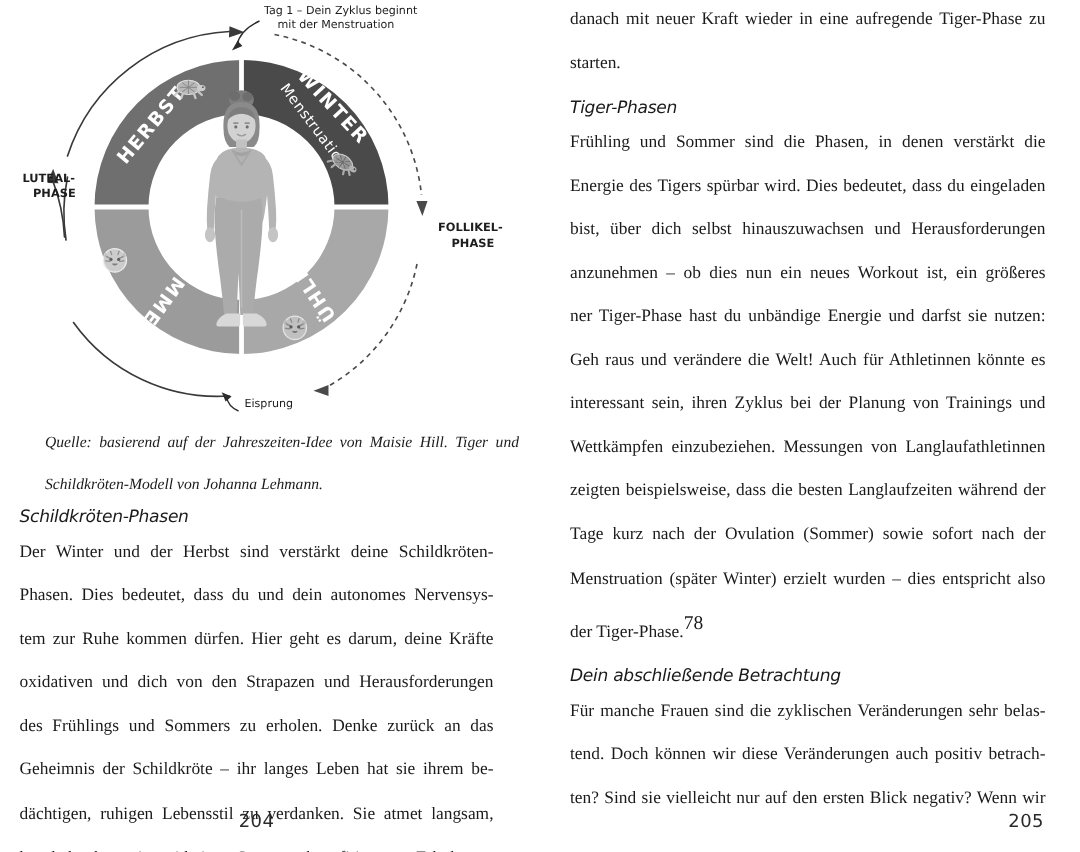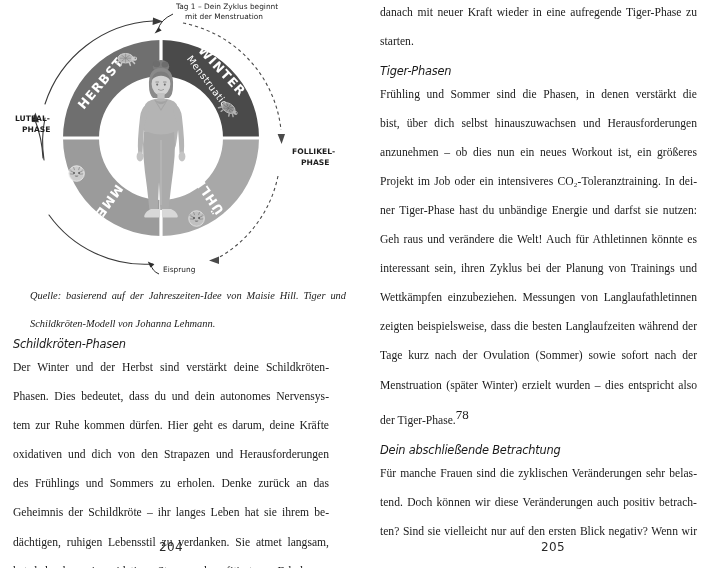--- a/index.html
+++ b/index.html
@@ -100,21 +100,21 @@
   
   .folio {
     position: absolute;
     bottom: 14px;
     font-family: "DejaVu Sans", sans-serif;
     font-size: 12px;
     color: #2a2a2a;
     letter-spacing: 0.3px;
   }
   .folio-left  { left: 0; width: 316px; text-align: center; }
-  .folio-right { left: 15px; width: 316px; text-align: center; }
+  .folio-right { left: 0; width: 316px; text-align: right; }
 
   
   .dlabel {
     font-family: "DejaVu Sans", sans-serif;
     font-size: 7.6px;
     font-weight: 700;
     fill: #1d1d1d;
   }
   .dlabel-n {
     font-family: "DejaVu Sans", sans-serif;
@@ -356,23 +356,23 @@
         <span class="j">danach mit neuer Kraft wieder in eine aufregende Tiger-Phase zu</span>
         <span class="last">starten.</span>
       </p>
 
       <div class="gap-md"></div>
       <h2 class="subhead">Tiger-Phasen</h2>
       <div class="gap-sm"></div>
 
       <p class="body">
         <span class="j">Frühling und Sommer sind die Phasen, in denen verstärkt die</span>
+        <span class="j">Energie des Tigers spürbar wird. Dies bedeutet, dass du eingeladen</span>
         <span class="j">bist, über dich selbst hinauszuwachsen und Herausforderungen</span>
         <span class="j">anzunehmen – ob dies nun ein neues Workout ist, ein größeres</span>
-        <span class="j">Projekt im Job oder ein intensiveres CO₂-Toleranztraining. In dei-</span>
         <span class="j">ner Tiger-Phase hast du unbändige Energie und darfst sie nutzen:</span>
         <span class="j">Geh raus und verändere die Welt! Auch für Athletinnen könnte es</span>
         <span class="j">interessant sein, ihren Zyklus bei der Planung von Trainings und</span>
         <span class="j">Wettkämpfen einzubeziehen. Messungen von Langlaufathletinnen</span>
         <span class="j">zeigten beispielsweise, dass die besten Langlaufzeiten während der</span>
         <span class="j">Tage kurz nach der Ovulation (Sommer) sowie sofort nach der</span>
         <span class="j">Menstruation (später Winter) erzielt wurden – dies entspricht also</span>
         <span class="last"><span>der Tiger-Phase.</span><sup>78</sup></span>
       </p>
 

